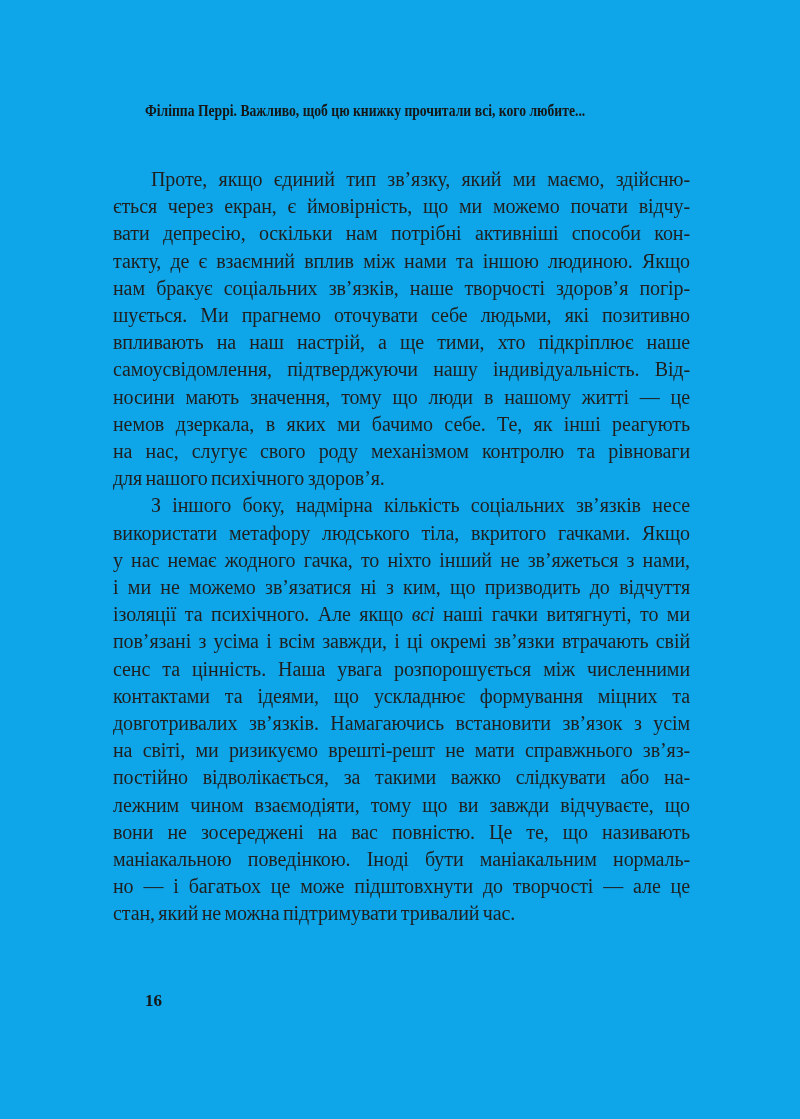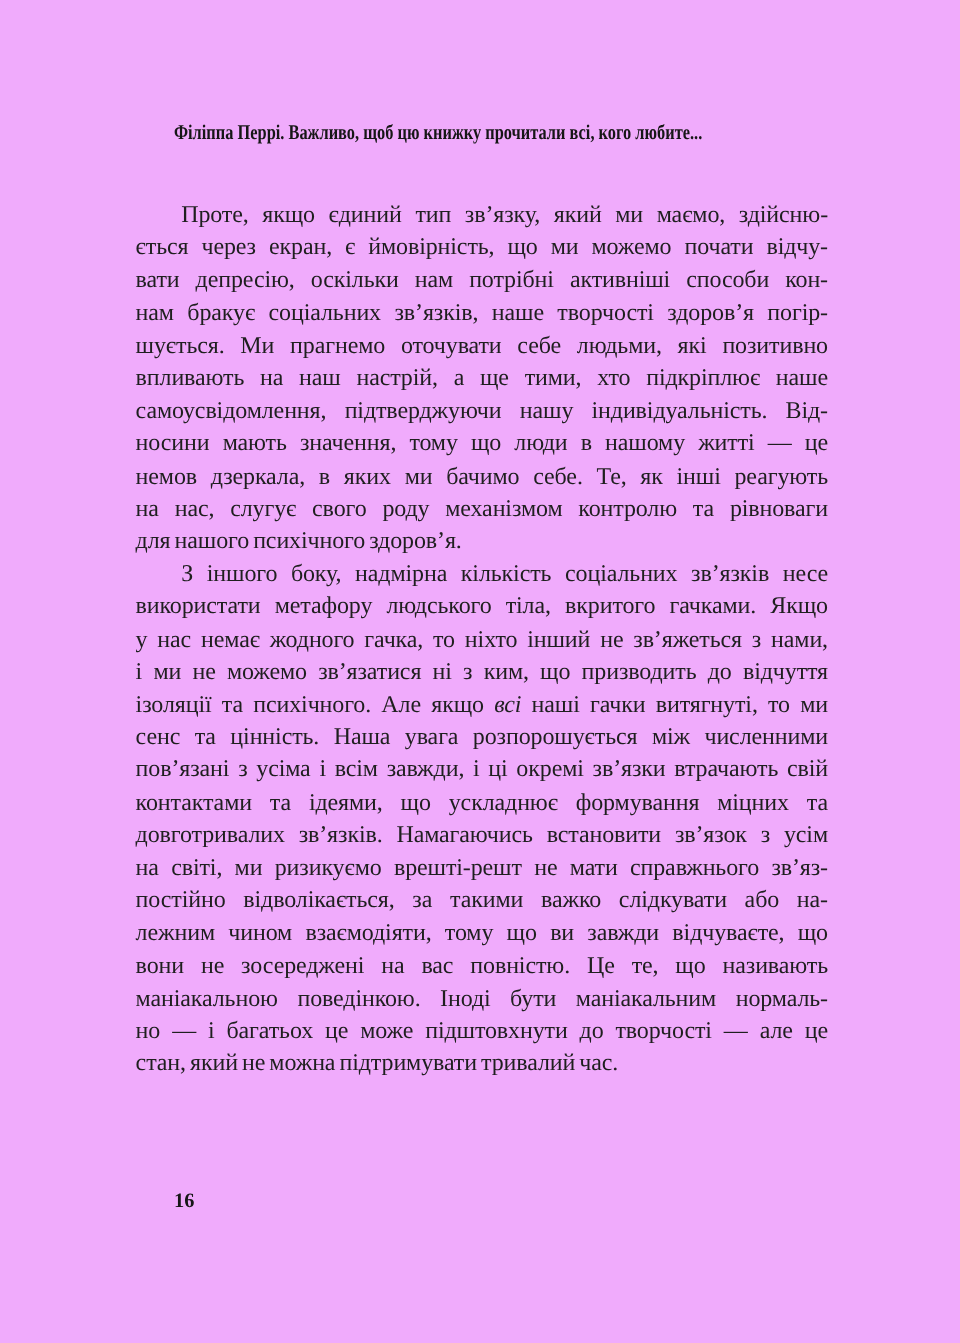--- a/index.html
+++ b/index.html
@@ -4,21 +4,21 @@
 <style>
   html, body {
     margin: 0;
     padding: 0;
     background: #ffffff;
   }
   .page {
     position: relative;
     width: 800px;
     height: 1119px;
-    background: #f0abfc;
+    background: #0ea5e9;
     font-family: "Liberation Serif", "DejaVu Serif", serif;
     color: #1f1f1f;
     overflow: hidden;
   }
   .running-header {
     position: absolute;
     left: 145px;
     top: 100px;
     font-size: 17.5px;
     font-weight: 700;
@@ -70,37 +70,38 @@
 <body>
 
 <div class="page">
   <div class="running-header">Філіппа Перрі. Важливо, щоб цю книжку прочитали всі, кого любите...</div>
 
   <div class="text-block">
       <div class="paragraph">
         <div class="line first">Проте, якщо єдиний тип зв’язку, який ми маємо, здійсню-</div>
         <div class="line">ється через екран, є ймовірність, що ми можемо почати відчу-</div>
         <div class="line">вати депресію, оскільки нам потрібні активніші способи кон-</div>
+        <div class="line">такту, де є взаємний вплив між нами та іншою людиною. Якщо</div>
         <div class="line">нам бракує соціальних зв’язків, наше творчості здоров’я погір-</div>
         <div class="line">шується. Ми прагнемо оточувати себе людьми, які позитивно</div>
         <div class="line">впливають на наш настрій, а ще тими, хто підкріплює наше</div>
         <div class="line">самоусвідомлення, підтверджуючи нашу індивідуальність. Від-</div>
         <div class="line">носини мають значення, тому що люди в нашому житті — це</div>
         <div class="line">немов дзеркала, в яких ми бачимо себе. Те, як інші реагують</div>
         <div class="line">на нас, слугує свого роду механізмом контролю та рівноваги</div>
         <div class="line last">для нашого психічного здоров’я.</div>
       </div>
       <div class="paragraph">
         <div class="line first">З іншого боку, надмірна кількість соціальних зв’язків несе</div>
         <div class="line">використати метафору людського тіла, вкритого гачками. Якщо</div>
         <div class="line">у нас немає жодного гачка, то ніхто інший не зв’яжеться з нами,</div>
         <div class="line">і ми не можемо зв’язатися ні з ким, що призводить до відчуття</div>
         <div class="line"><span>ізоляції та психічного. Але якщо </span><em>всі</em><span> наші гачки витягнуті, то ми</span></div>
+        <div class="line">пов’язані з усіма і всім завжди, і ці окремі зв’язки втрачають свій</div>
         <div class="line">сенс та цінність. Наша увага розпорошується між численними</div>
-        <div class="line">пов’язані з усіма і всім завжди, і ці окремі зв’язки втрачають свій</div>
         <div class="line">контактами та ідеями, що ускладнює формування міцних та</div>
         <div class="line">довготривалих зв’язків. Намагаючись встановити зв’язок з усім</div>
         <div class="line">на світі, ми ризикуємо врешті-решт не мати справжнього зв’яз-</div>
         <div class="line">постійно відволікається, за такими важко слідкувати або на-</div>
         <div class="line">лежним чином взаємодіяти, тому що ви завжди відчуваєте, що</div>
         <div class="line">вони не зосереджені на вас повністю. Це те, що називають</div>
         <div class="line">маніакальною поведінкою. Іноді бути маніакальним нормаль-</div>
         <div class="line">но — і багатьох це може підштовхнути до творчості — але це</div>
         <div class="line last">стан, який не можна підтримувати тривалий час.</div>
       </div>

